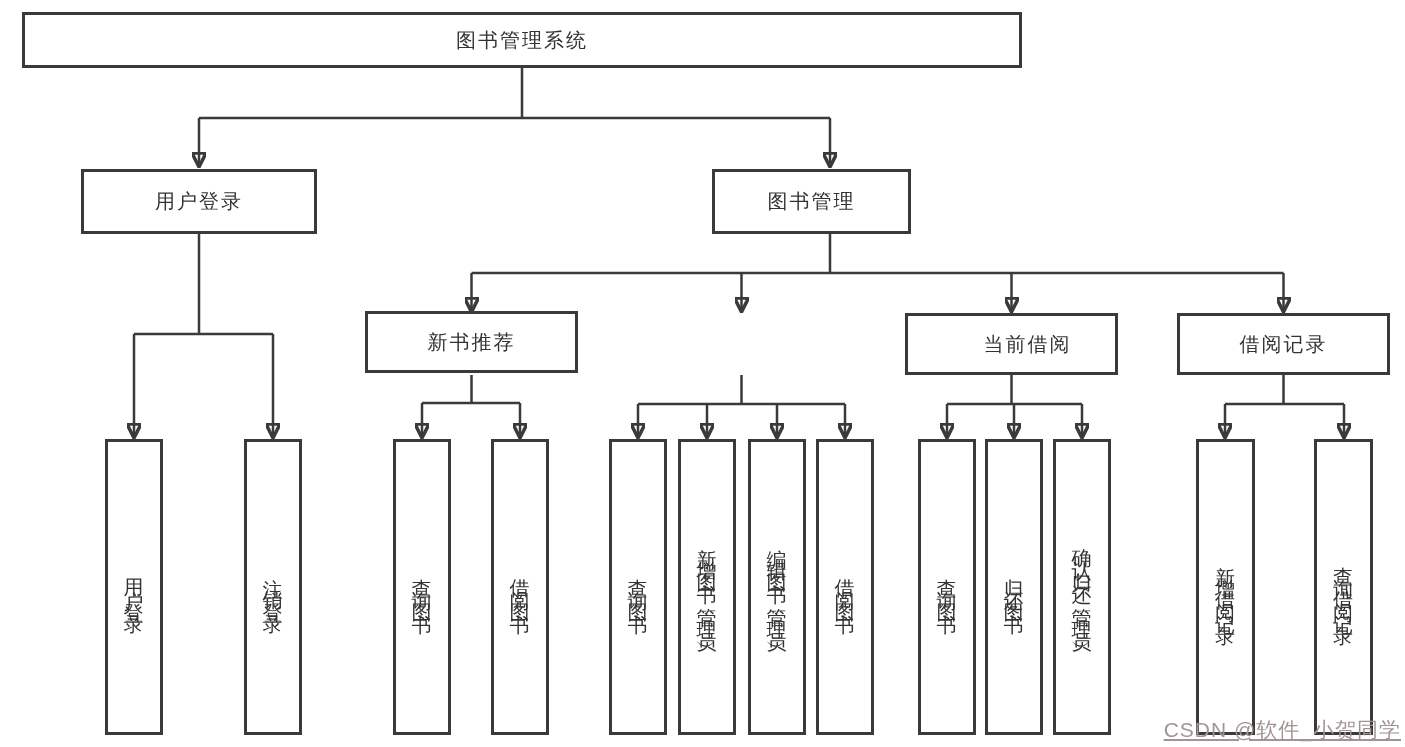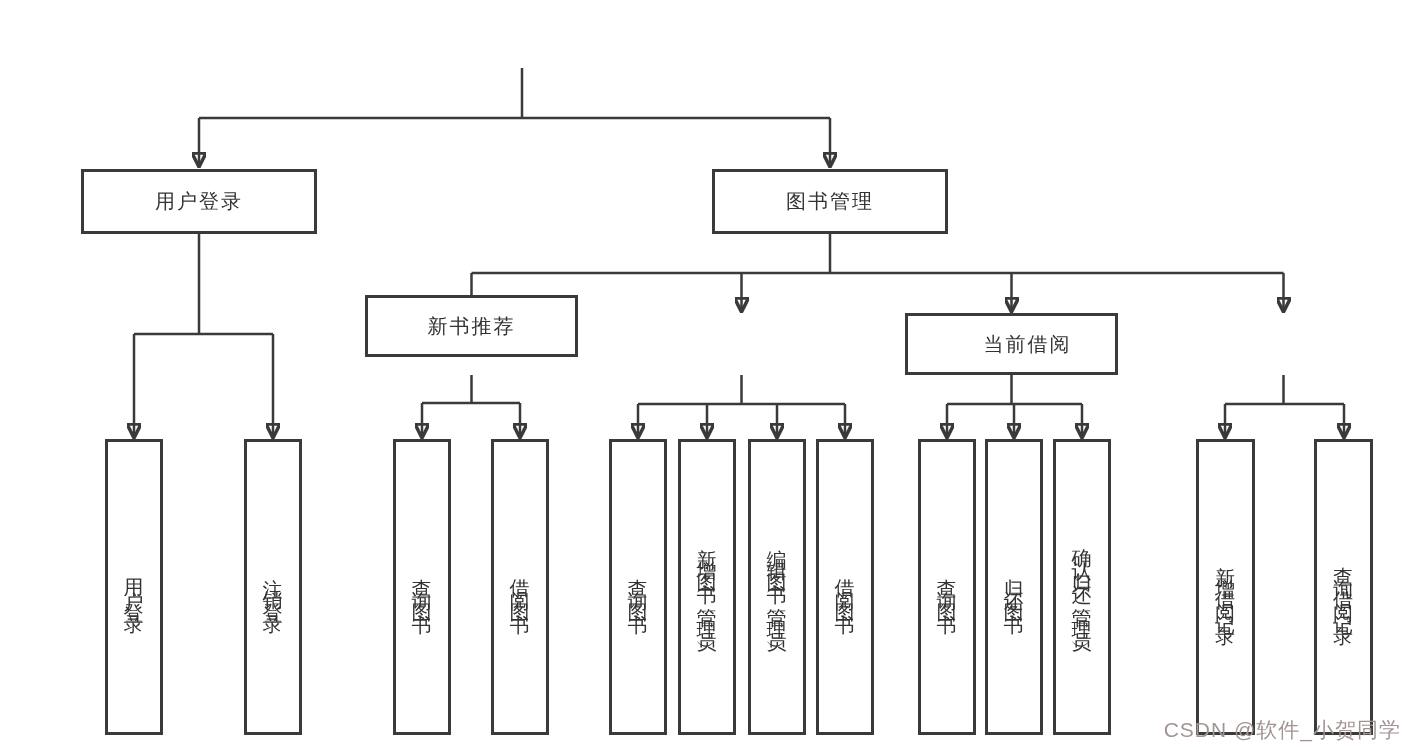--- a/index.html
+++ b/index.html
@@ -20,20 +20,21 @@
   }
   .leaf {
     writing-mode:vertical-rl; text-orientation:mixed;
     letter-spacing:12px; line-height:1;
     white-space:normal;
   }
   .watermark {
     position:absolute; right:4px; bottom:3px;
     font-size:21px; letter-spacing:1px; color:var(--wm);
     z-index:5;
+    text-decoration:underline;
   }
 </style>
 </head>
 <body>
 
 <div class="stage">
 
   <svg class="wires" width="1405" height="747" viewBox="0 0 1405 747" aria-hidden="true">
     <defs>
       <marker id="arw" viewBox="0 0 10 10" refX="10" refY="5" markerWidth="16" markerHeight="14" markerUnits="userSpaceOnUse" orient="auto">
@@ -68,26 +69,28 @@
     <path d="M1011.5,375 V404 M947,404 H1082"></path>
     <line x1="947" y1="404" x2="947" y2="438" marker-end="url(#arw)"></line>
     <line x1="1014" y1="404" x2="1014" y2="438" marker-end="url(#arw)"></line>
     <line x1="1082" y1="404" x2="1082" y2="438" marker-end="url(#arw)"></line>
 
     <path d="M1283.5,375 V404 M1225,404 H1344"></path>
     <line x1="1225" y1="404" x2="1225" y2="438" marker-end="url(#arw)"></line>
     <line x1="1344" y1="404" x2="1344" y2="438" marker-end="url(#arw)"></line>
   </svg>
 
+  <div class="box" style="left:22px; top:12px; width:1000px; height:56px;">图书管理系统</div>
 
   <div class="box" style="left:81px; top:169px; width:236px; height:65px;">用户登录</div>
-  <div class="box" style="left:712px; top:169px; width:236px; height:65px;">图书管理</div>
+  <div class="box" style="left:712px; top:169px; width:199px; height:65px;">图书管理</div>
 
-  <div class="box" style="left:365px; top:295px; width:213px; height:62px;">新书推荐</div>
+  <div class="box" style="left:365px; top:311px; width:213px; height:62px;">新书推荐</div>
   <div class="box" style="left:905px; top:313px; width:213px; height:62px;padding-left:32px;">当前借阅</div>
+  <div class="box" style="left:1177px; top:313px; width:213px; height:62px;">借阅记录</div>
 
   <div class="box leaf" style="left:105px; top:439px; width:58px; height:296px;">用户登录</div>
   <div class="box leaf" style="left:244px; top:439px; width:58px; height:296px;">注销登录</div>
 
   <div class="box leaf" style="left:393px; top:439px; width:58px; height:296px;">查询图书</div>
   <div class="box leaf" style="left:491px; top:439px; width:58px; height:296px;">借阅图书</div>
 
   <div class="box leaf" style="left:609px; top:439px; width:58px; height:296px;">查询图书</div>
   <div class="box leaf" style="left:678px; top:439px; width:58px; height:296px;">新增图书（管理员）</div>
   <div class="box leaf" style="left:748px; top:439px; width:58px; height:296px;">编辑图书（管理员）</div>

